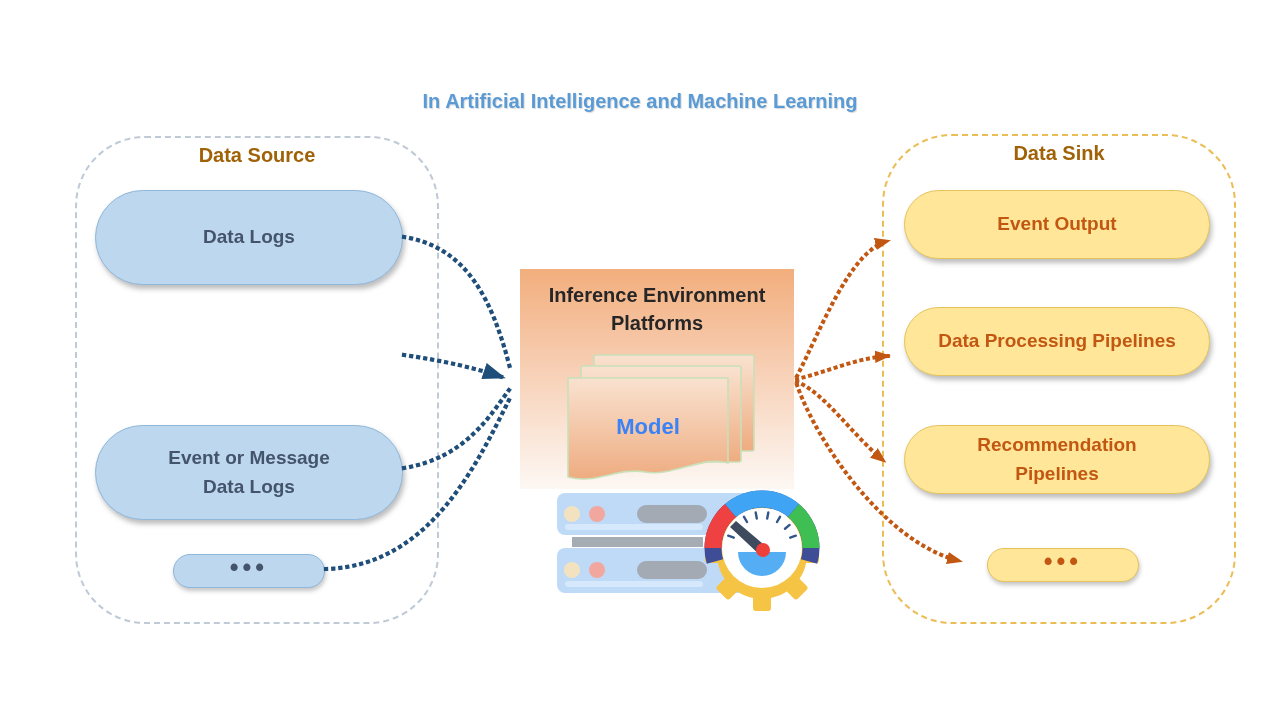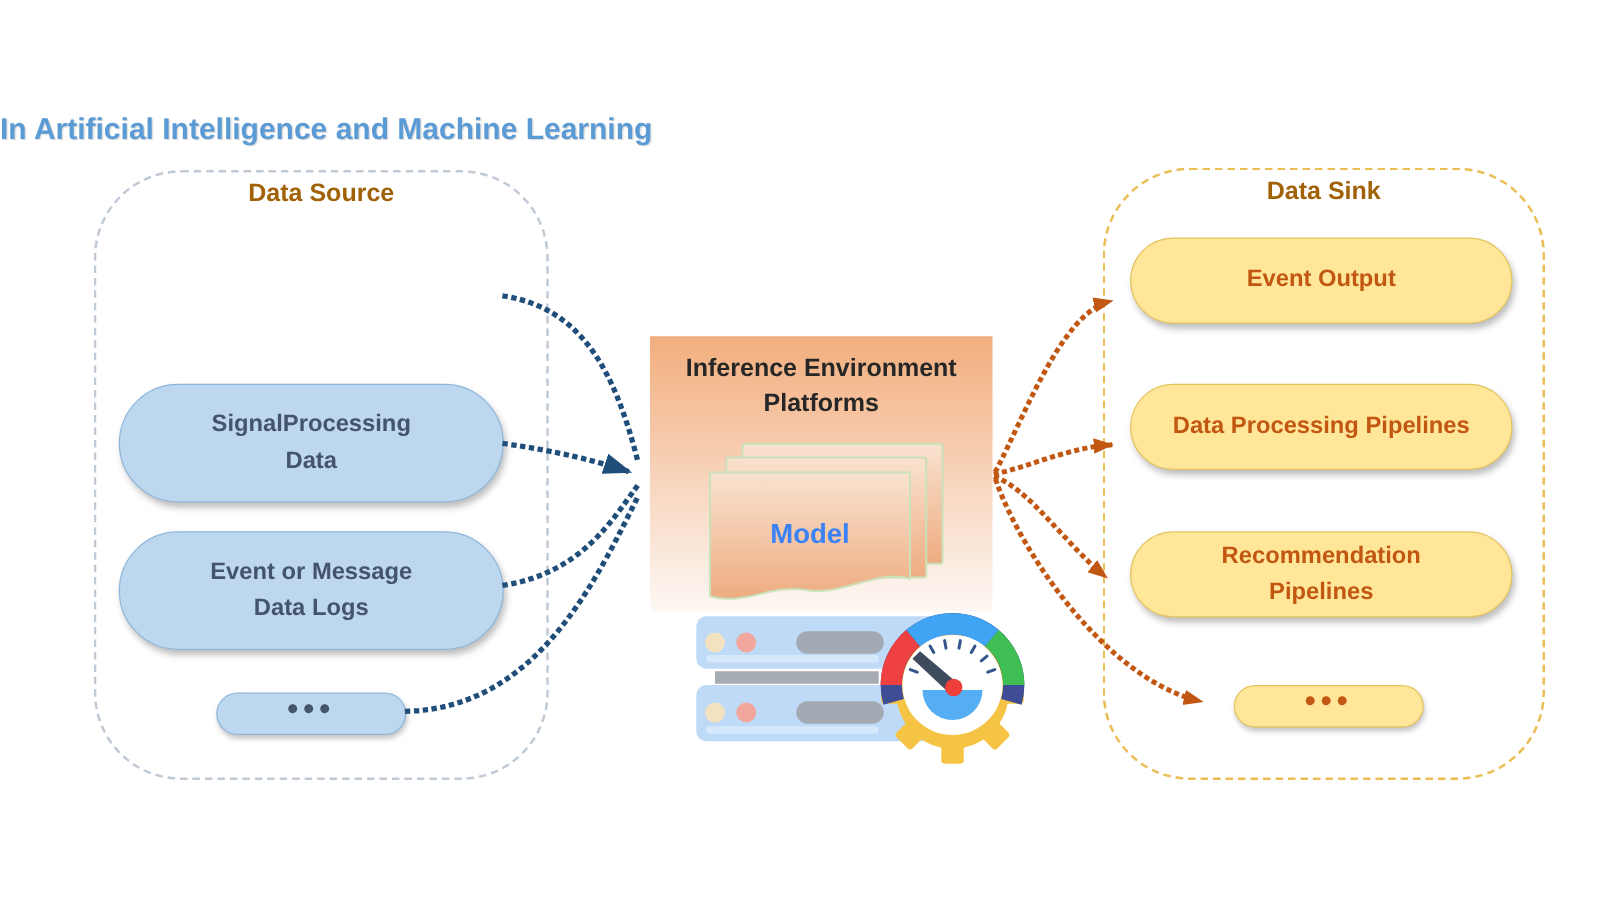--- a/index.html
+++ b/index.html
@@ -3,22 +3,22 @@
 <meta charset="utf-8">
 <style>
   *{margin:0;padding:0;box-sizing:border-box}
   html,body{width:1280px;height:720px}
   body{font-family:"Liberation Sans",sans-serif;background:#fff;overflow:hidden}
   #canvas{position:relative;width:1280px;height:720px;background:#fff}
 
   .title{position:absolute;top:20px;left:0;width:100%;text-align:center;
     font-size:57px;font-weight:bold;color:var(--title_blue,#5B9BD5);
     text-shadow:2px 3px 3px rgba(100,100,100,.35)}
-  .subtitle{position:absolute;top:90px;left:0;width:100%;text-align:left;
-    font-size:24px;font-weight:bold;color:var(--title_blue,#5B9BD5);
+  .subtitle{position:absolute;top:90px;left:0;width:100%;text-align:center;
+    font-size:20px;font-weight:bold;color:var(--title_blue,#5B9BD5);
     text-shadow:1px 1px 1px rgba(130,130,130,.3)}
 
   .frame{position:absolute;border-radius:70px;background:#fff}
   .frame-source{left:75px;top:136px;width:364px;height:488px;
     border:2px dashed var(--source_frame_border,#BFCAD6)}
   .frame-sink{left:882px;top:134px;width:354px;height:490px;
     border:2px dashed var(--sink_frame_border,#EBBD55)}
   .frame-label{position:absolute;top:6px;left:0;width:100%;text-align:center;
     font-size:20px;font-weight:bold;color:#a16207}
 
@@ -69,22 +69,22 @@
 </style>
 </head>
 <body>
 
 <div id="canvas">
 
   <h2 class="subtitle">In Artificial Intelligence and Machine Learning</h2>
 
   <section class="frame frame-source">
     <div class="frame-label">Data Source</div>
-    <div class="pill pill-src ps2 w185">
-      <span class="lbl">SignalProcessing Data</span>
+    <div class="pill pill-src ps1">
+      <span class="lbl">Data Logs</span>
     </div>
     <div class="pill pill-src ps3 w185">
       <span class="lbl">Event or Message Data Logs</span>
     </div>
     <div class="pill pill-src pill-mini pm-src">
       <span class="lbl">•••</span>
     </div>
   </section>
 
   <section class="frame frame-sink">

